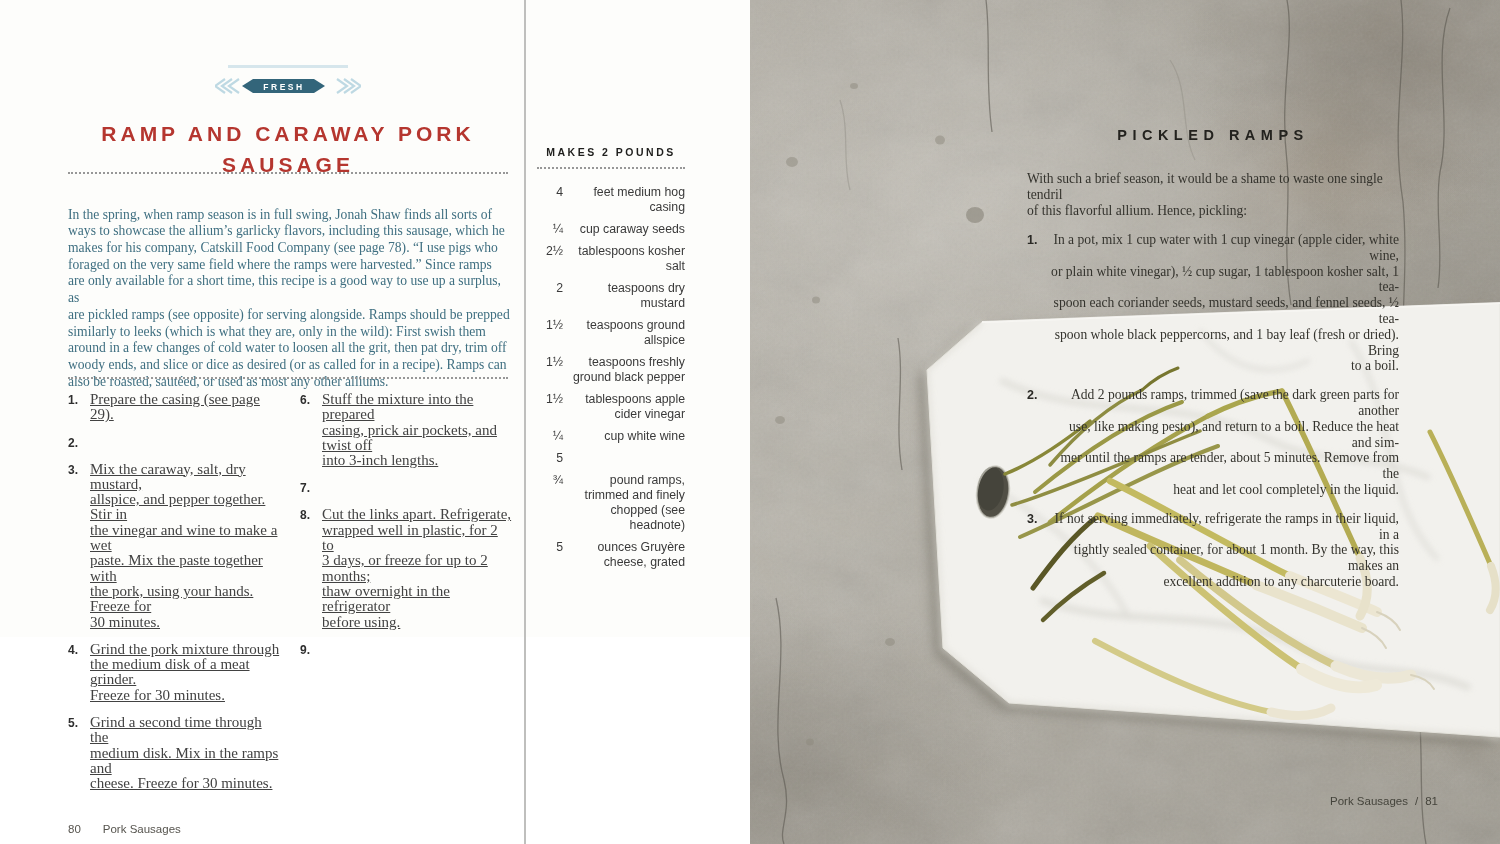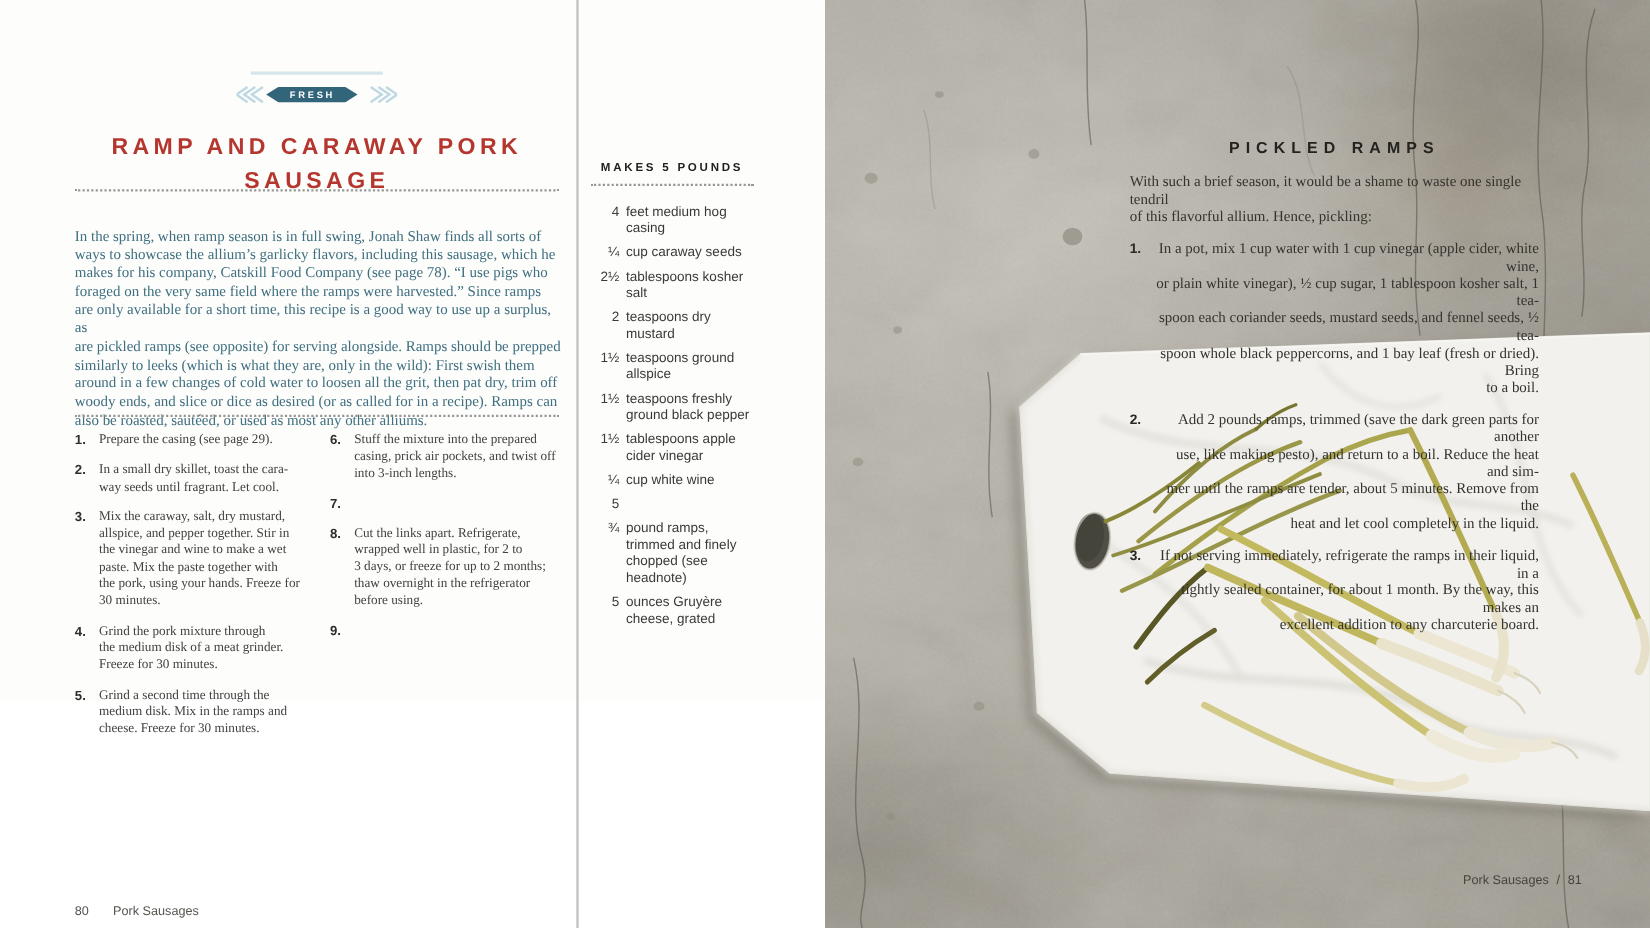--- a/index.html
+++ b/index.html
@@ -23,61 +23,61 @@
     position:absolute;left:68px;top:193px;width:444px;
     font-size:13.6px;line-height:16.7px;color:#3f6f81;white-space:pre-line;
   }
   .steps{position:absolute;left:68px;top:392px;width:444px;display:flex;gap:20px;}
   .steps .col{width:212px;display:flex;flex-direction:column;gap:12px;}
   .step{display:flex;}
   .step .num{
     width:22px;flex:none;font-family:"Liberation Sans",sans-serif;font-weight:bold;
     font-size:12px;color:#2e2e2e;padding-top:1px;
   }
-  .step .txt{flex:1;font-size:12px;line-height:15.3px;color:#424242;white-space:pre-line;}
+  .step .txt{flex:1;font-size:15px;line-height:15.3px;color:#424242;white-space:pre-line;text-decoration:underline;}
   .footer-left{
     position:absolute;left:68px;top:795px;display:flex;gap:22px;
     font-family:"Liberation Sans",sans-serif;font-size:11.5px;color:#56544e;margin-top:28px;
   }
   
   .page-divider{position:absolute;left:524px;top:0;width:1.5px;height:844px;background:#bfbfbd;}
   .ing-col{position:absolute;left:537px;top:146px;width:148px;}
   .ing-header{
     text-align:center;font-family:"Liberation Sans",sans-serif;font-weight:bold;
     font-size:10.5px;letter-spacing:2.5px;color:#1f1f1d;
   }
   .ing-rule{margin-top:9px;border-top:2px dotted #979797;}
   .ing-list{
     margin-top:16px;display:flex;flex-direction:column;gap:7px;
     font-family:"Liberation Sans",sans-serif;font-size:12.3px;line-height:15px;color:#3a3a3a;
   }
   .ing-item{display:flex;}
   .ing-qty{width:26px;flex:none;text-align:right;padding-right:6px;}
-  .ing-txt{flex:1;white-space:pre-line;}
+  .ing-txt{flex:1;white-space:pre-line;text-align:right;}
   
   .photo-page{
     position:absolute;left:750px;top:0;width:750px;height:844px;overflow:hidden;
     background-color:#aca89f;
     background-image:
       radial-gradient(ellipse 300px 220px at 86% 6%, rgba(118,110,98,0.55), transparent 70%),
       radial-gradient(ellipse 420px 320px at 102% 45%, rgba(124,119,108,0.42), transparent 72%),
       radial-gradient(ellipse 360px 260px at 4% 92%, rgba(108,103,92,0.45), transparent 70%),
       radial-gradient(ellipse 220px 160px at 78% 20%, rgba(150,130,105,0.25), transparent 70%),
       radial-gradient(ellipse 260px 190px at 95% 78%, rgba(140,125,100,0.22), transparent 70%),
       radial-gradient(ellipse 520px 360px at 30% 24%, rgba(216,213,206,0.5), transparent 70%),
       radial-gradient(ellipse 420px 520px at 10% 55%, rgba(192,189,180,0.5), transparent 72%),
       linear-gradient(100deg, #b4b0a7, #a09c92);
   }
   .photo-svg{position:absolute;left:0;top:0;}
   .photo-text{position:absolute;left:277px;top:127px;width:372px;color:#34332d;}
   .sidebar-title{
     text-align:center;font-family:"Liberation Sans",sans-serif;font-weight:bold;
     font-size:14.5px;letter-spacing:5.5px;color:#23221e;
   }
-  .sidebar-intro{margin-top:14px;font-size:13.6px;line-height:15.8px;white-space:pre-line;}
+  .sidebar-intro{margin-top:28px;font-size:13.6px;line-height:15.8px;white-space:pre-line;}
   .sidebar-steps{margin-top:13px;}
   .rstep{display:flex;margin-bottom:13px;}
   .rstep .rnum{
     width:20px;flex:none;font-family:"Liberation Sans",sans-serif;font-weight:bold;
     font-size:12.5px;color:#2a2925;padding-top:1px;
   }
   .rstep .rtxt{flex:1;font-size:13.6px;line-height:15.8px;white-space:pre-line;text-align:right;}
   .footer-right{
     position:absolute;right:62px;top:795px;display:flex;gap:7px;
     font-family:"Liberation Sans",sans-serif;font-size:11.5px;color:#45443c;
@@ -126,22 +126,20 @@
   <div class="rule-dotted rule-b"></div>
 
   <div class="steps">
     <div class="col">
       <div class="step">
         <span class="num">1.</span>
         <span class="txt">Prepare the casing (see page 29).</span>
       </div>
       <div class="step">
         <span class="num">2.</span>
-        <span class="txt">In a small dry skillet, toast the cara-
-way seeds until fragrant. Let cool.</span>
       </div>
       <div class="step">
         <span class="num">3.</span>
         <span class="txt">Mix the caraway, salt, dry mustard,
 allspice, and pepper together. Stir in
 the vinegar and wine to make a wet
 paste. Mix the paste together with
 the pork, using your hands. Freeze for
 30 minutes.</span>
       </div>
@@ -184,21 +182,21 @@
 
   <div class="footer-left">
     <span>80</span>
     <span>Pork Sausages</span>
   </div>
 </div>
 
 <div class="page-divider"></div>
 
 <div class="ing-col">
-  <div class="ing-header">MAKES 5 POUNDS</div>
+  <div class="ing-header">MAKES 2 POUNDS</div>
   <div class="ing-rule rule-dotted"></div>
   <div class="ing-list">
     <div class="ing-item">
       <span class="ing-qty">4</span>
       <span class="ing-txt">feet medium hog
 casing</span>
     </div>
     <div class="ing-item">
       <span class="ing-qty">¼</span>
       <span class="ing-txt">cup caraway seeds</span>

